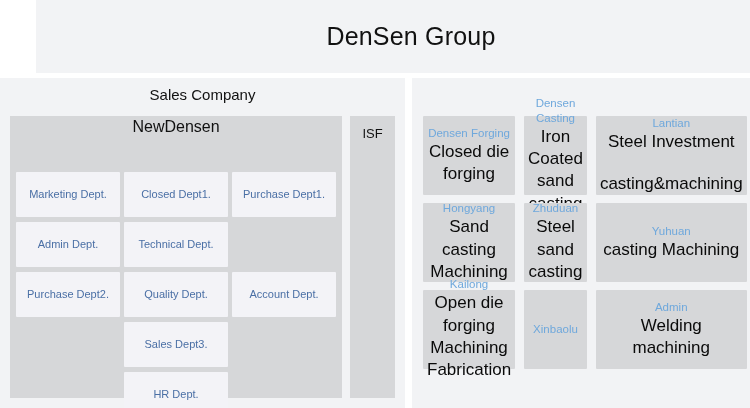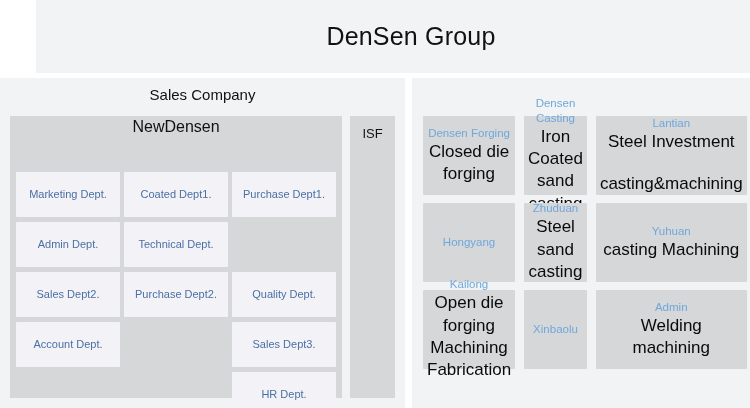--- a/index.html
+++ b/index.html
@@ -198,27 +198,26 @@
     <div class="panel panel-sales">
       <div class="panel-header">Sales Company</div>
 
       <div class="sales-body">
 
         <div class="newdensen">
           <div class="newdensen-label">NewDensen</div>
 
           <div class="dept-grid">
             <div class="dept">Marketing Dept.</div>
-            <div class="dept">Coated Dept1.</div>
+            <div class="dept">Closed Dept1.</div>
             <div class="dept">Purchase Dept1.</div>
             <div class="dept">Admin Dept.</div>
             <div class="dept">Technical Dept.</div>
 
             <div class="dept dept-empty"></div>
-            <div class="dept">Sales Dept2.</div>
             <div class="dept">Purchase Dept2.</div>
             <div class="dept">Quality Dept.</div>
             <div class="dept">Account Dept.</div>
 
             <div class="dept dept-empty"></div>
             <div class="dept">Sales Dept3.</div>
             <div class="dept dept-empty"></div>
             <div class="dept dept-empty"></div>
             <div class="dept">HR Dept.</div>
 
@@ -254,20 +253,21 @@
         </div>
 
         <div class="factory">
           <div class="factory-name">Lantian</div>
           <div class="factory-desc">Steel Investment</div>
           <div class="factory-desc spaced">casting&amp;machining</div>
         </div>
 
         <div class="factory">
           <div class="factory-name">Hongyang</div>
+          <div class="factory-desc">Sand casting Machining</div>
         </div>
 
         <div class="factory">
           <div class="factory-name">Zhuduan</div>
           <div class="factory-desc">Steel sand casting</div>
         </div>
 
         <div class="factory">
           <div class="factory-name">Yuhuan</div>
           <div class="factory-desc">casting Machining</div>

